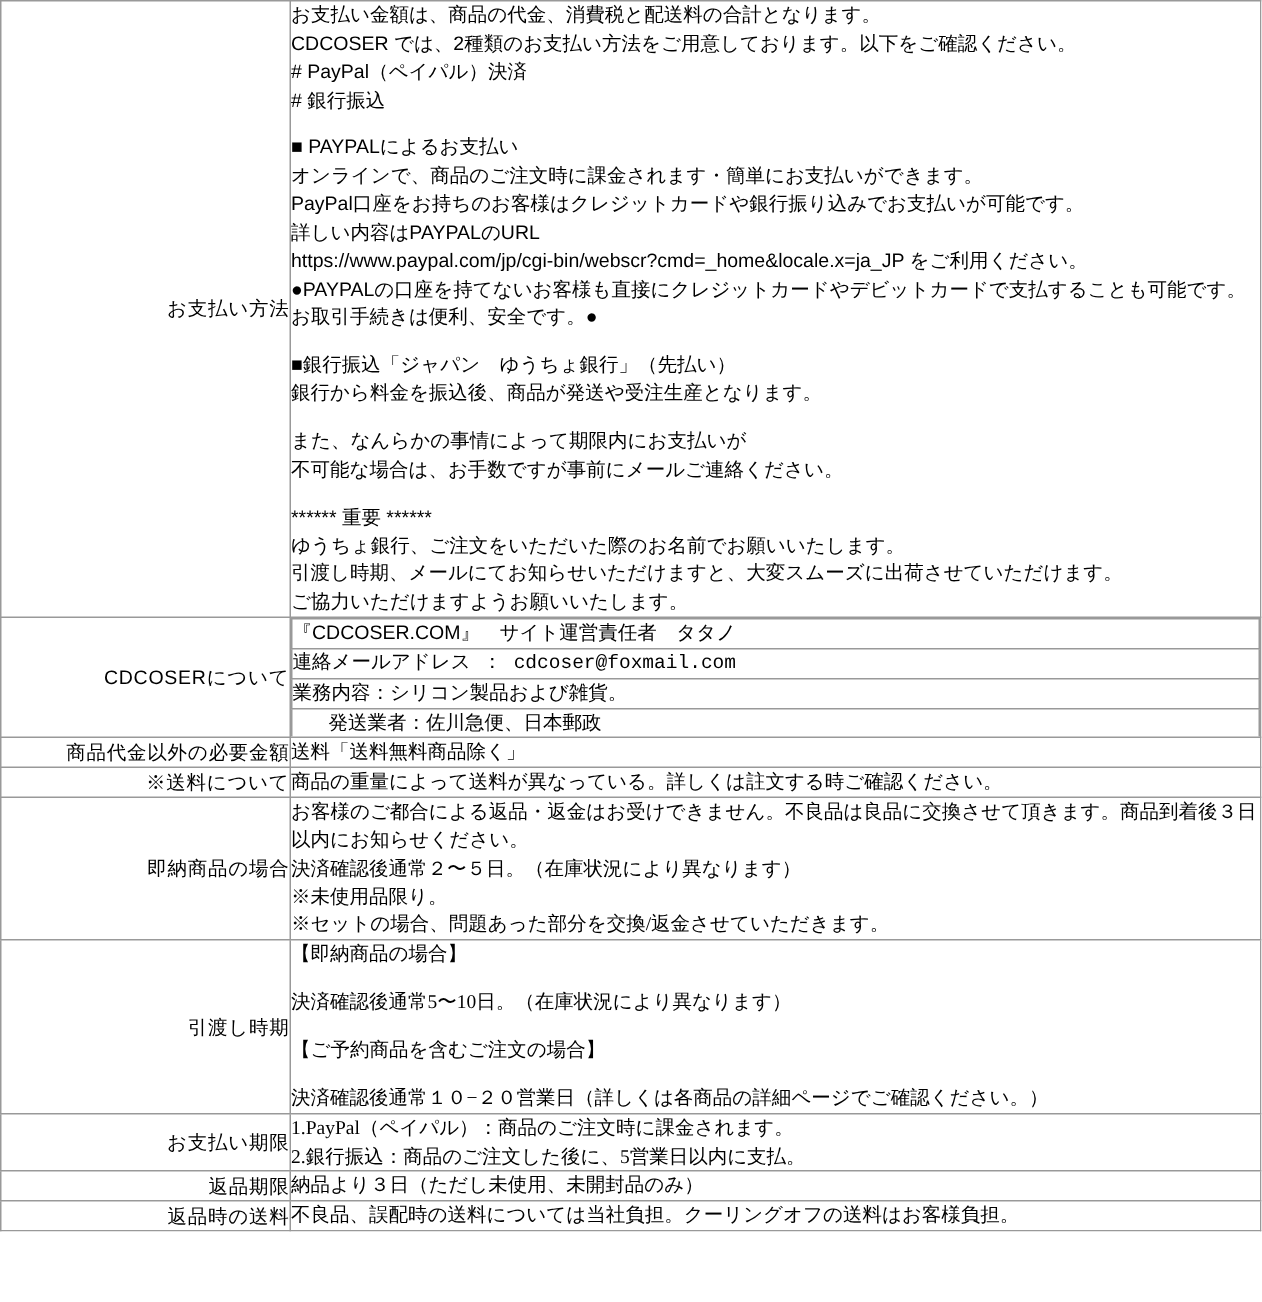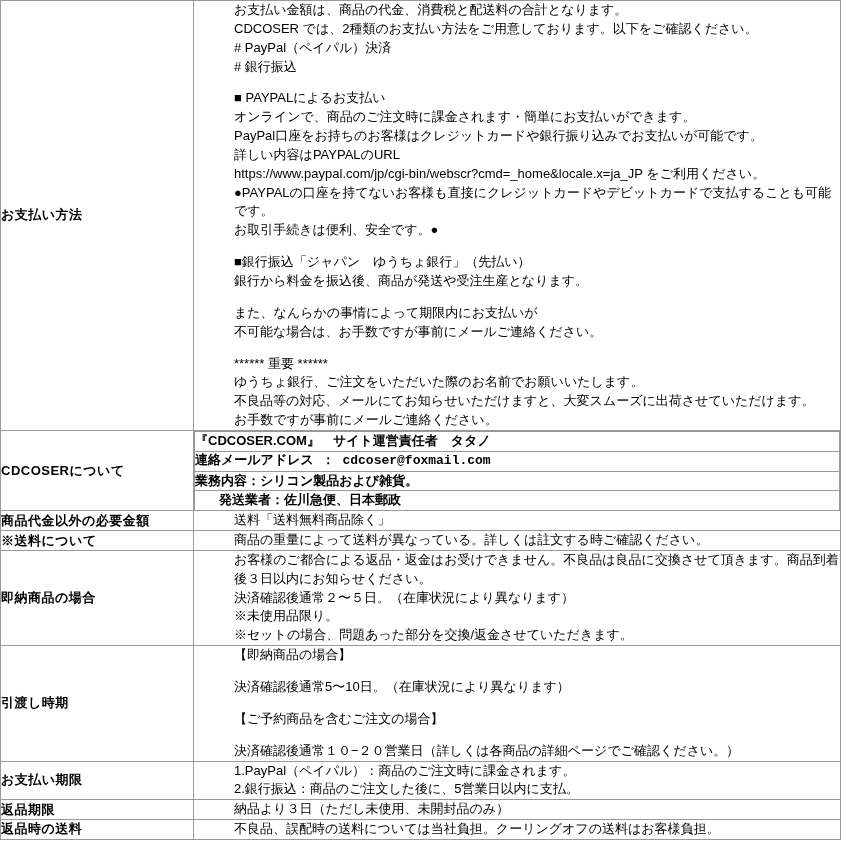--- a/index.html
+++ b/index.html
@@ -18,37 +18,36 @@
     width: 841px;
     table-layout: fixed;
   }
   table.info td {
     border: 1px solid #999999;
     vertical-align: middle;
     padding: 0;
   }
   td.label {
     width: 192px;
-    text-align: left;
-    font-weight: bold;
+    text-align: right;
+    font-weight: normal;
     font-size: 13px;
     padding: 4px 2px;
     letter-spacing: 0.5px;
     border-radius: 18px;
   }
   td.value {
     padding: 3px 4px 3px 4px;
     vertical-align: top;
     line-height: 1.45;
     font-size: 13px;
   }
   .line {
     white-space: pre-wrap;
     word-break: break-all;
-    margin-left: 40px;
   }
   .blank {
     height: 13px;
   }
   .mono {
     font-family: "Liberation Mono", monospace;
     letter-spacing: 0px;
   }
   .sub-table {
     border-collapse: collapse;
@@ -59,24 +58,24 @@
     border-bottom: 1px solid #999999;
     padding: 3px 4px;
     line-height: 1.45;
   }
   .sub-table tr:last-child td {
     border-bottom: none;
     padding-left: 24px;
   }
   .cdc-wrap td.value {
     padding: 0;
-    font-weight: bold;
   }
   .pad-row {
     padding: 4px 4px;
+    font-family: Liberation Serif, serif;
   }
 </style>
 </head>
 <body>
 
 <table class="info">
   <tbody>
     <tr>
       <td class="label">お支払い方法</td>
       <td class="value">
@@ -94,22 +93,22 @@
         <div class="line">お取引手続きは便利、安全です。●</div>
         <div class="line blank">&nbsp;</div>
         <div class="line">■銀行振込「ジャパン　ゆうちょ銀行」（先払い）</div>
         <div class="line">銀行から料金を振込後、商品が発送や受注生産となります。</div>
         <div class="line blank">&nbsp;</div>
         <div class="line">また、なんらかの事情によって期限内にお支払いが</div>
         <div class="line">不可能な場合は、お手数ですが事前にメールご連絡ください。</div>
         <div class="line blank">&nbsp;</div>
         <div class="line">****** 重要 ******</div>
         <div class="line">ゆうちょ銀行、ご注文をいただいた際のお名前でお願いいたします。</div>
-        <div class="line">不良品等の対応、メールにてお知らせいただけますと、大変スムーズに出荷させていただけます。</div>
-        <div class="line">お手数ですが事前にメールご連絡ください。</div>
+        <div class="line">引渡し時期、メールにてお知らせいただけますと、大変スムーズに出荷させていただけます。</div>
+        <div class="line">ご協力いただけますようお願いいたします。</div>
       </td>
     </tr>
 
     <tr class="cdc-wrap">
       <td class="label">CDCOSERについて</td>
       <td class="value">
         <table class="sub-table">
           <tbody>
             <tr>
               <td>『CDCOSER.COM』　サイト運営責任者　タタノ</td>

